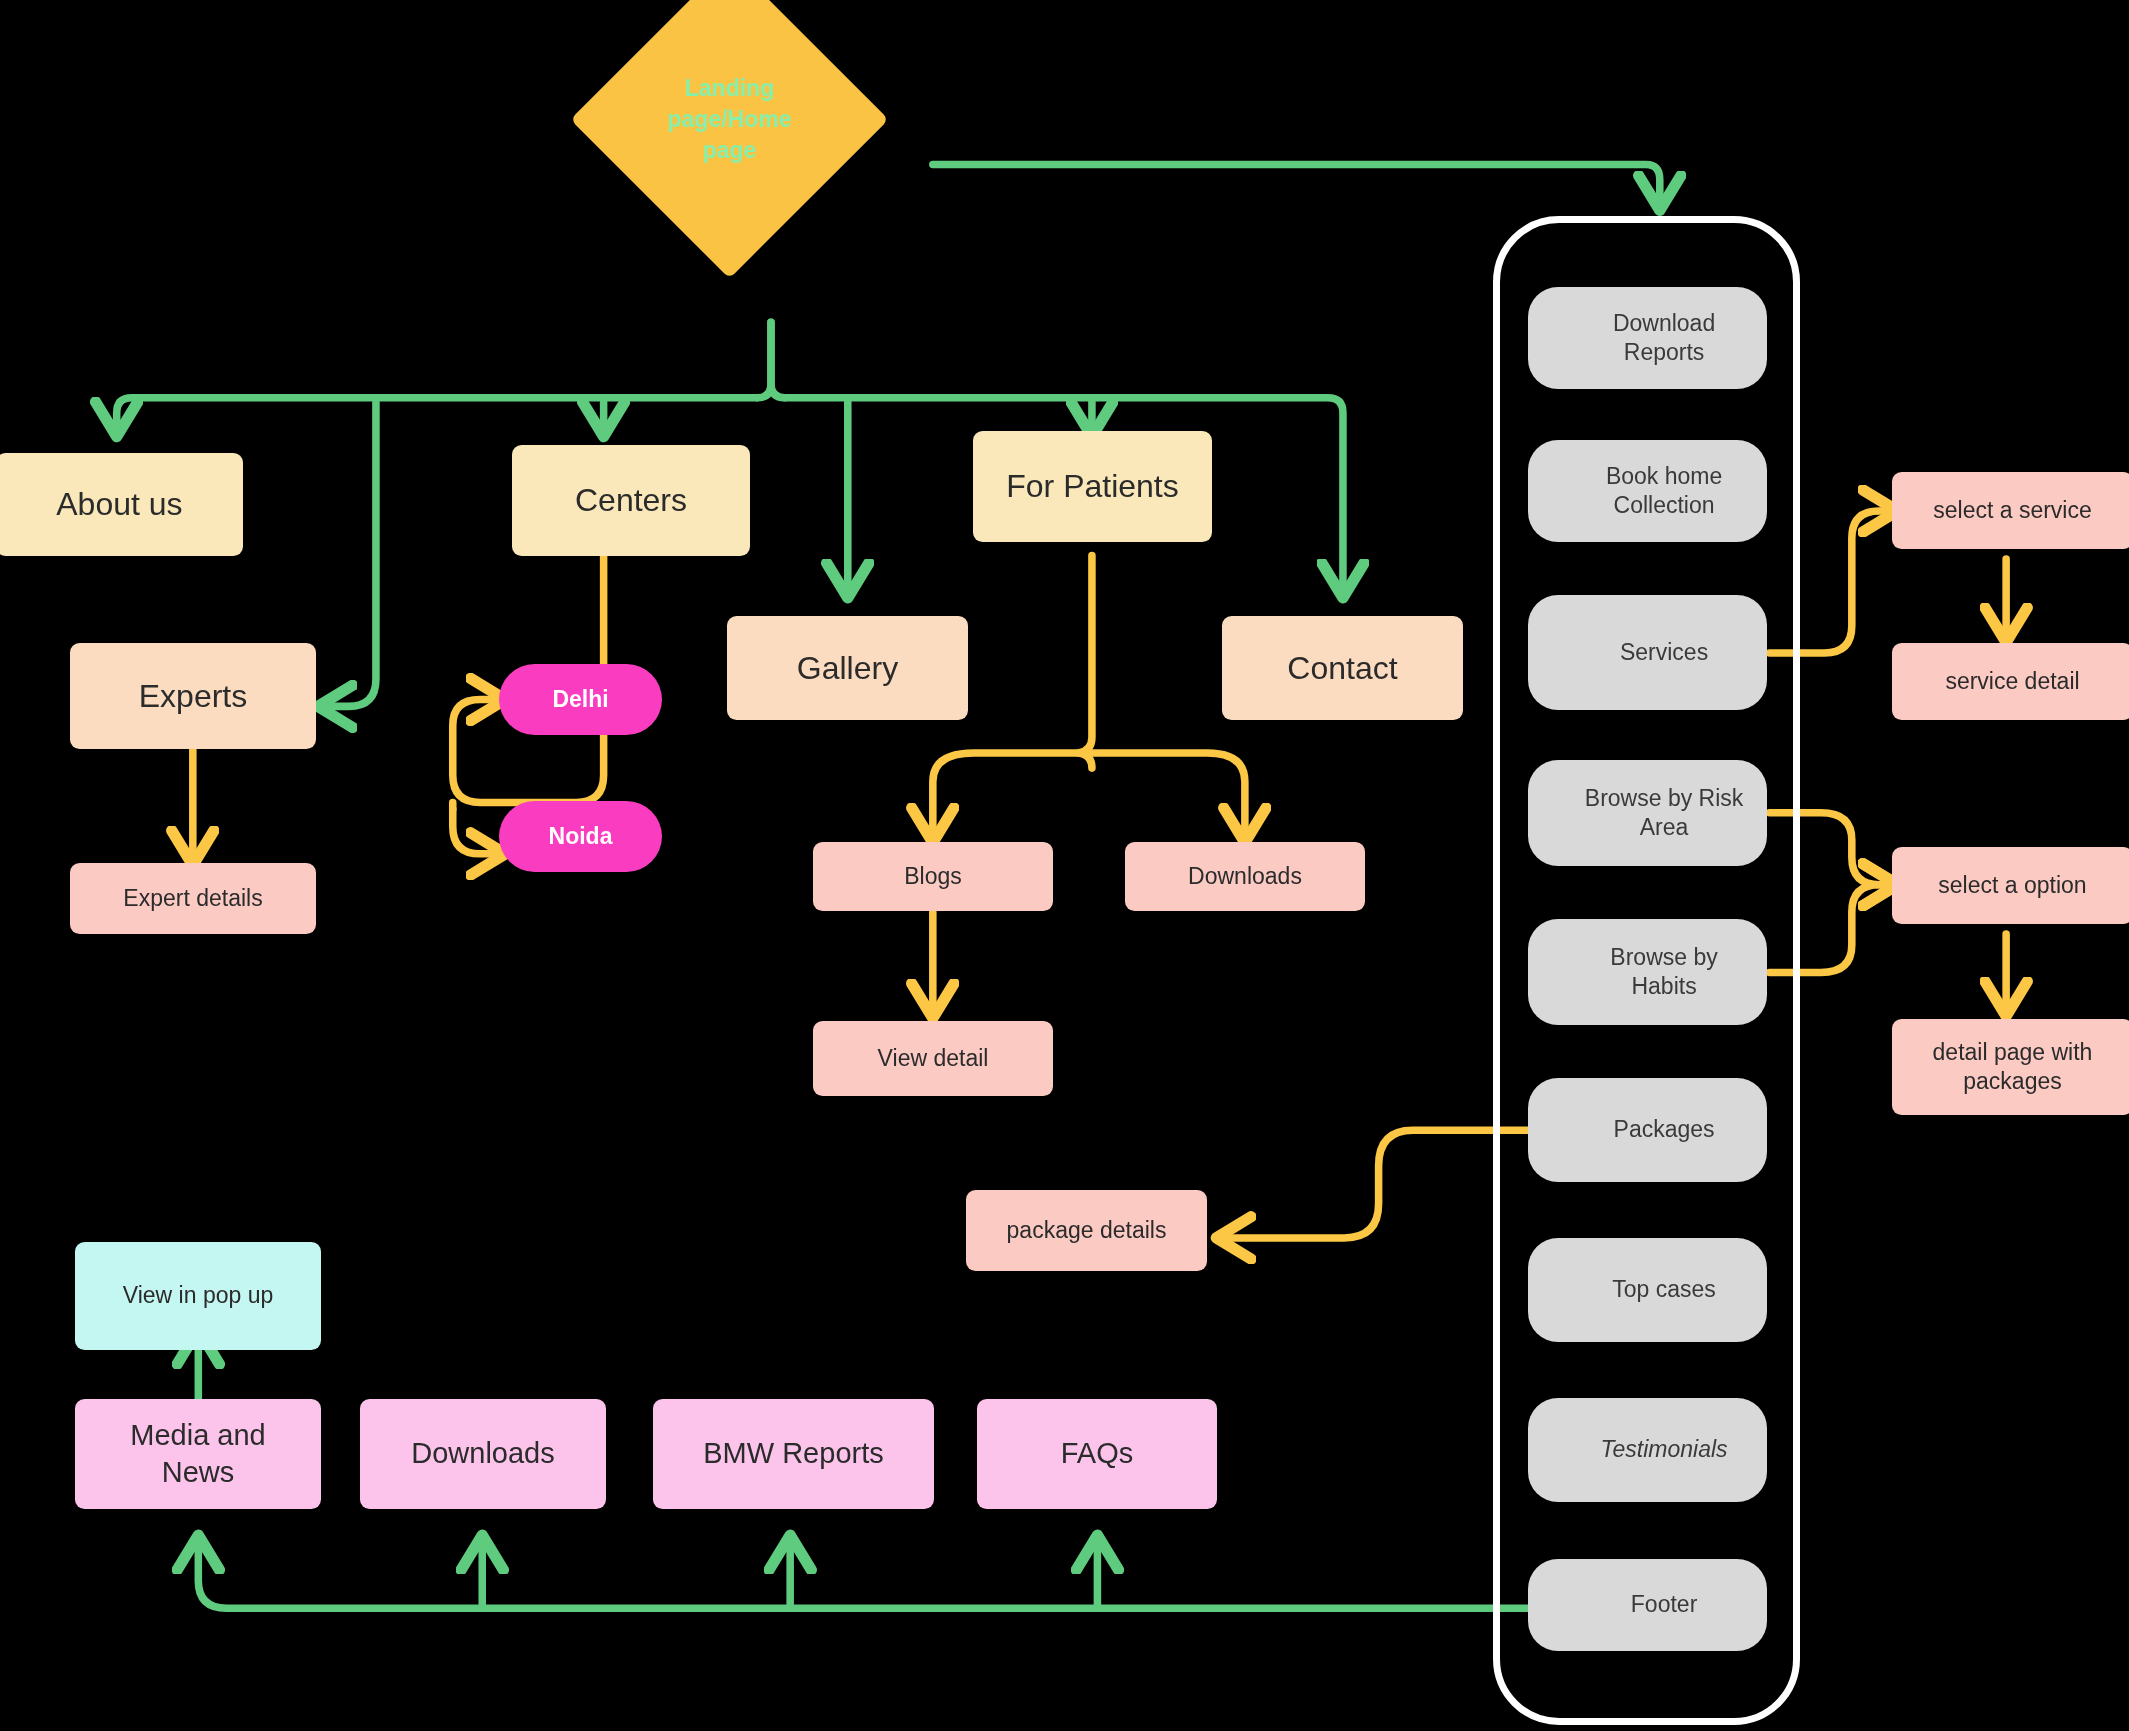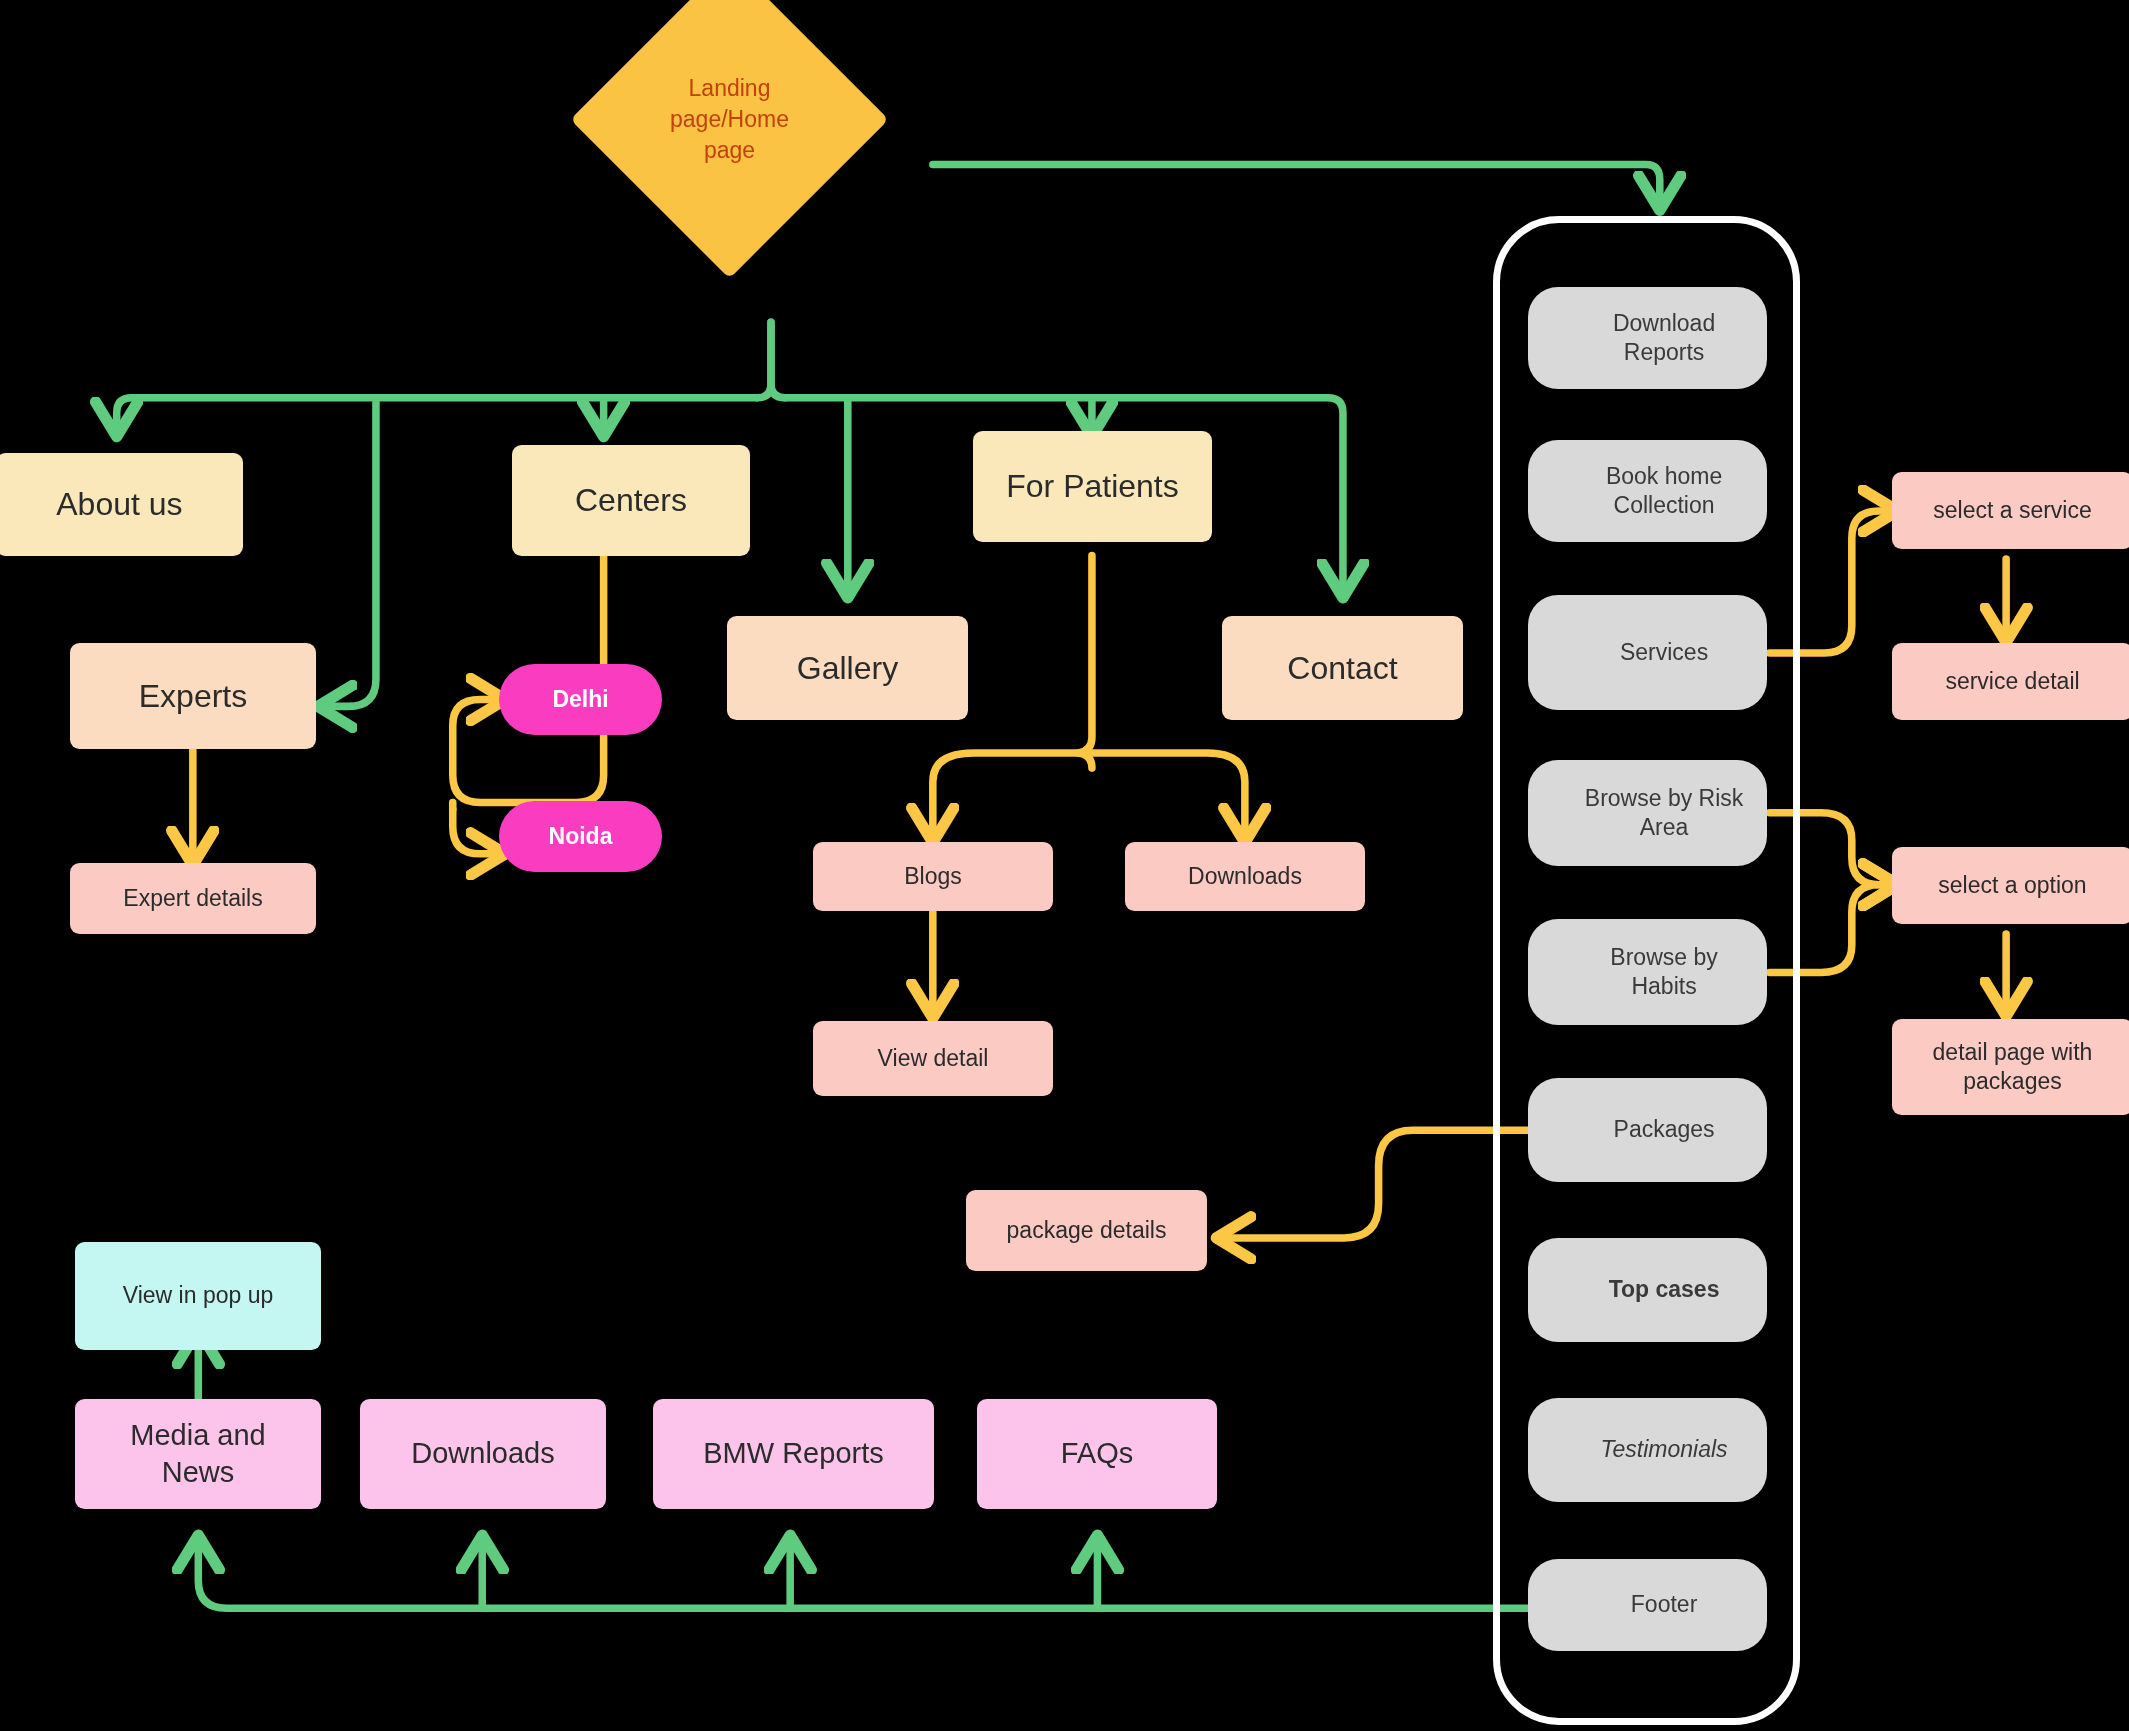--- a/index.html
+++ b/index.html
@@ -65,22 +65,22 @@
     left: 0; top: 0;
     width: 100%; height: 100%;
     background: #FBC343;
     transform: rotate(45deg);
     border-radius: 6.9px;
   }
   .diamond .dlabel {
     position: relative;
     z-index: 2;
     font-size: 23px;
-    font-weight: normal;
-    color: #c2410c;
+    font-weight: bold;
+    color: #86efac;
     text-align: center;
     line-height: 1.34;
     white-space: pre-line;
   }
 
   #phone-frame {
     position: absolute;
     border: 7.5px solid #FFFFFF;
     border-radius: 66px;
     background: transparent;
@@ -233,21 +233,21 @@
     <span>Browse by Risk
 Area</span>
   </div>
   <div class="node c-gray r-lg t-md" style="left:1528px; top:919px; width:239px; height:106px;">
     <span>Browse by
 Habits</span>
   </div>
   <div class="node c-gray r-lg t-md" style="left:1528px; top:1078px; width:239px; height:104px;">
     <span>Packages</span>
   </div>
-  <div class="node c-gray r-lg t-md" style="left:1528px; top:1238px; width:239px; height:104px;font-weight:bold;">
+  <div class="node c-gray r-lg t-md" style="left:1528px; top:1238px; width:239px; height:104px;">
     <span>Top cases</span>
   </div>
   <div class="node c-gray r-lg t-md" style="left:1528px; top:1398px; width:239px; height:104px;font-style:italic;">
     <span>Testimonials</span>
   </div>
   <div class="node c-gray r-lg t-md" style="left:1528px; top:1559px; width:239px; height:92px;align-items:center;">
     <span>Footer</span>
   </div>
 
   <div class="node c-salmon r-sm t-md" style="left:1892px; top:472px; width:241px; height:77px;">

